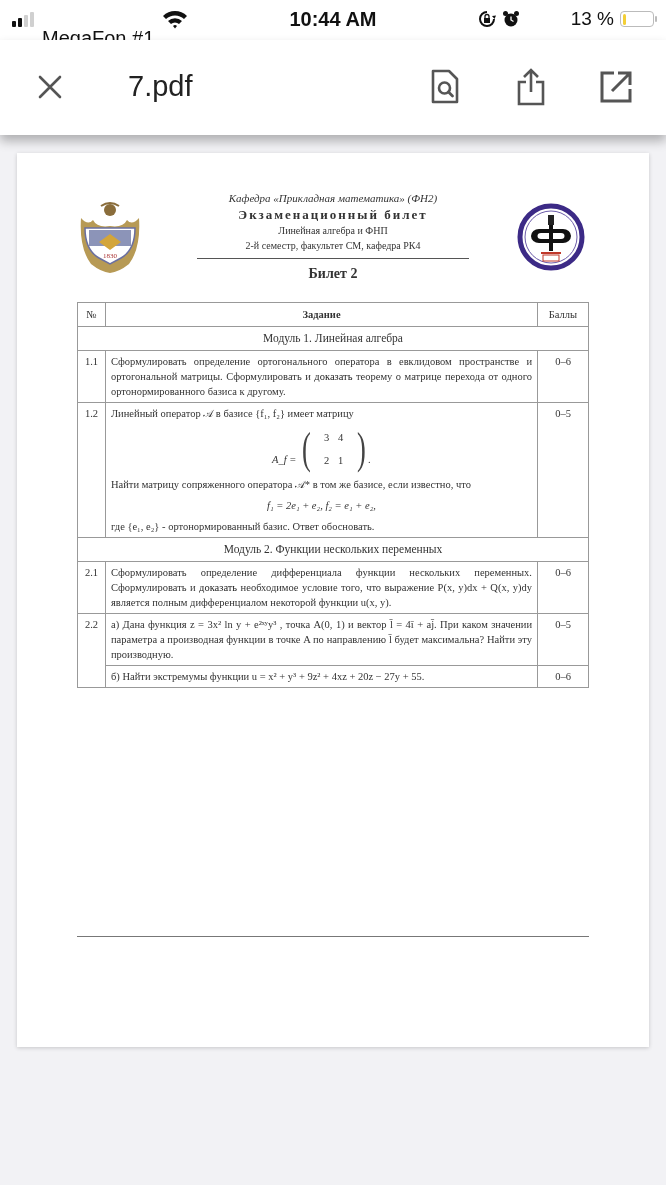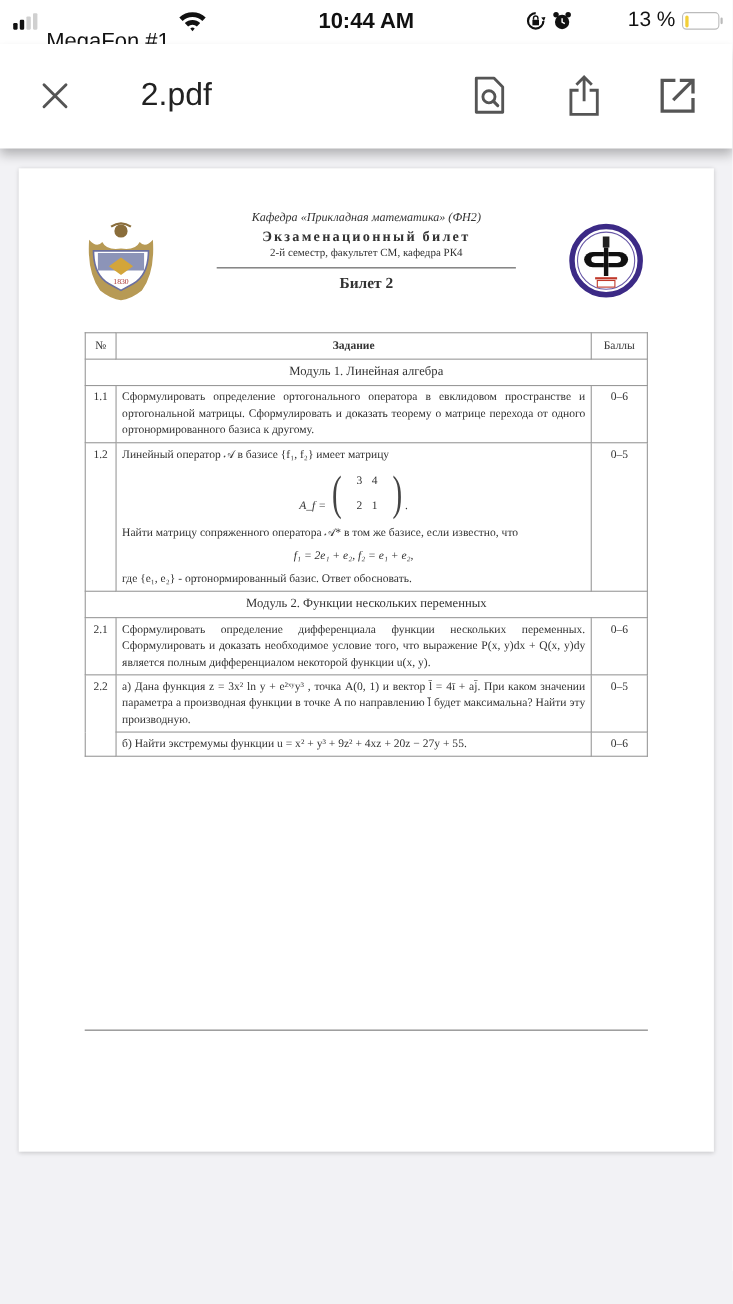--- a/index.html
+++ b/index.html
@@ -95,21 +95,21 @@
       </div>
   </div>
 </div>
 
 <div class="toolbar">
   <div class="tb-btn" style="left:28px">
     <svg width="26" height="26" viewBox="0 0 26 26">
       <path d="M3 3 L23 23 M23 3 L3 23" stroke="#555" stroke-width="2.6" stroke-linecap="round"></path>
     </svg>
   </div>
-  <div class="tb-title">2.pdf</div>
+  <div class="tb-title">7.pdf</div>
   <div class="tb-btn" style="left:423px">
     <svg width="30" height="36" viewBox="0 0 30 36">
       <path d="M3 2 H19 L27 10 V33 H3 Z" fill="none" stroke="#555" stroke-width="2.6" stroke-linejoin="round"></path>
       <circle cx="14.5" cy="19" r="5.5" fill="none" stroke="#555" stroke-width="2.6"></circle>
       <path d="M18.5 23 L22.5 27" stroke="#555" stroke-width="2.8" stroke-linecap="round"></path>
     </svg>
   </div>
   <div class="tb-btn" style="left:509px">
     <svg width="30" height="38" viewBox="0 0 30 38">
       <path d="M10 14 H3 V36 H27 V14 H20" fill="none" stroke="#555" stroke-width="2.6"></path>
@@ -131,20 +131,21 @@
     <path d="M12 32 H54 V48 H12 Z" fill="#8c94b8"></path>
     <path d="M22 44 L33 36 L44 44 L33 52 Z" fill="#d3a53a"></path>
     <circle cx="33" cy="12" r="6" fill="#8a6d3b"></circle>
     <path d="M24 8 Q33 2 42 8" fill="none" stroke="#8a6d3b" stroke-width="2"></path>
     <text x="33" y="60" font-size="7" text-anchor="middle" fill="#a33" font-family="Liberation Serif, serif">1830</text>
   </svg>
 
   <div class="hdr">
     <div class="dept">Кафедра «Прикладная математика» (ФН2)</div>
     <div class="ticket-type">Экзаменационный билет</div>
+    <div class="subject">Линейная алгебра и ФНП</div>
     <div class="semester">2-й семестр, факультет СМ, кафедра РК4</div>
     <div class="rule"></div>
     <div class="ticket-no">Билет 2</div>
   </div>
 
   <svg class="logo-r" viewBox="0 0 68 68">
     <circle cx="34" cy="34" r="31" fill="#fff" stroke="#3c2a86" stroke-width="5"></circle>
     <circle cx="34" cy="34" r="26" fill="none" stroke="#6a5aa8" stroke-width="1"></circle>
     <rect x="31" y="12" width="6" height="10" fill="#222"></rect>
     <path d="M32 22 V48 H36 V22 Z" fill="#111"></path>

